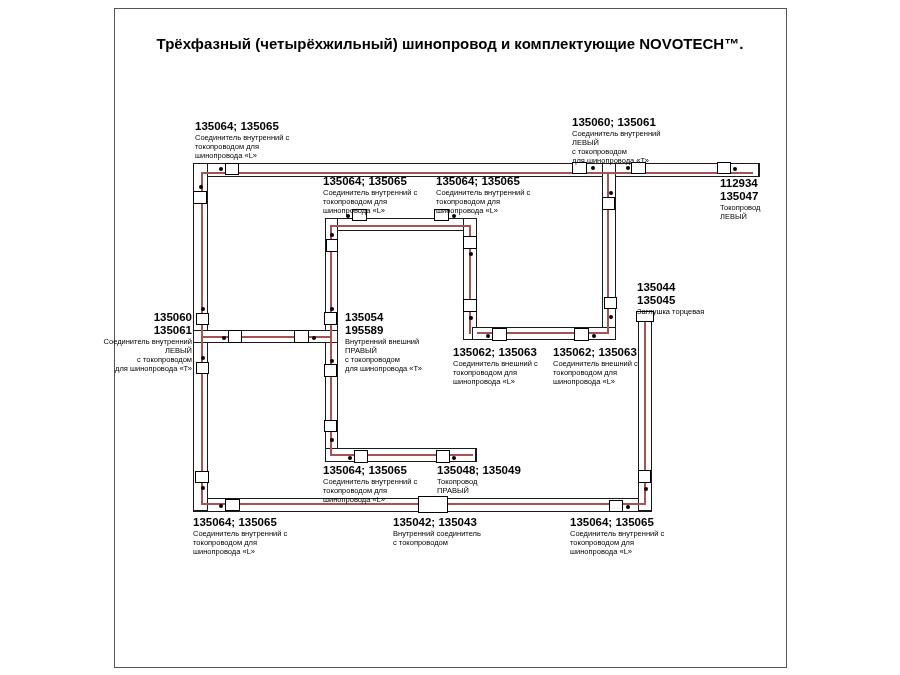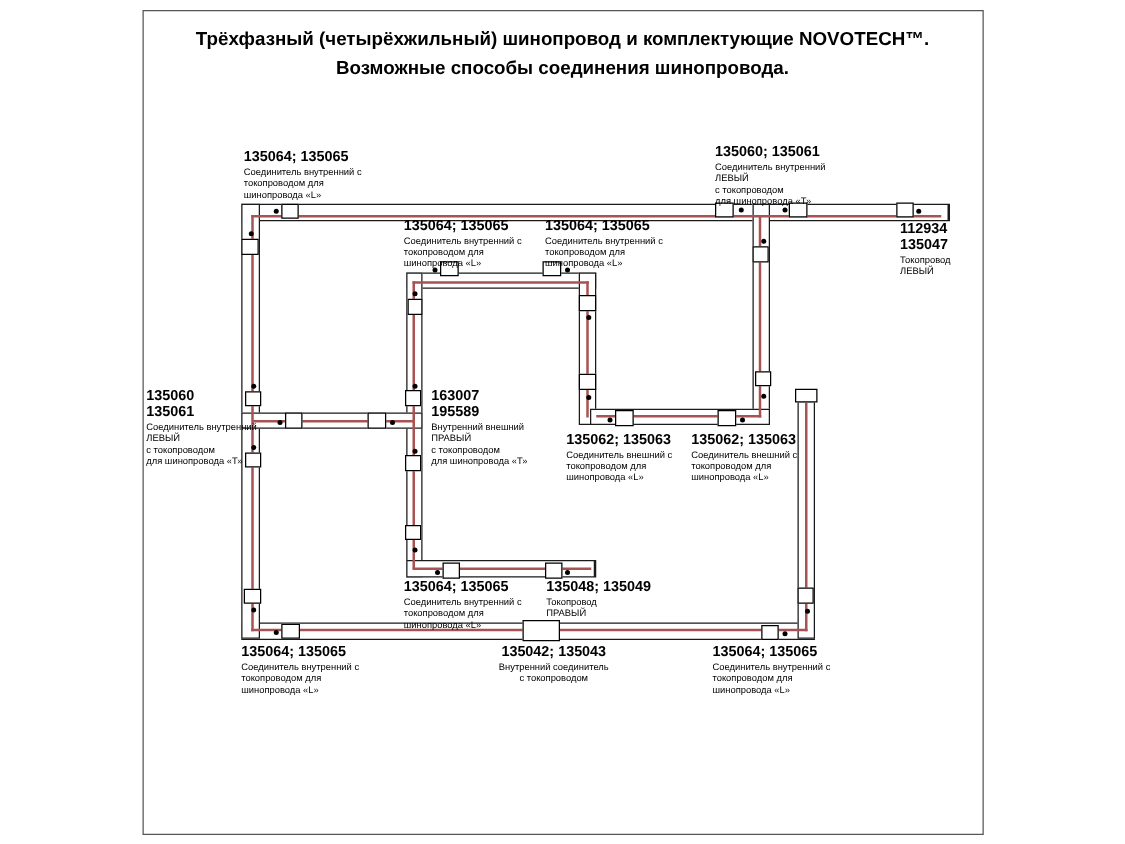--- a/index.html
+++ b/index.html
@@ -1,47 +1,46 @@
 <!DOCTYPE html>
 <html><head>
 <meta charset="utf-8">
 <style>
   html,body{margin:0;padding:0;background:#fff;}
   #screen{position:relative;width:900px;height:675px;background:#fff;overflow:hidden;
           font-family:"Liberation Sans",sans-serif;color:#000;}
   #frame{position:absolute;left:114px;top:8px;width:671px;height:658px;border:1px solid #555;}
-  #title{position:absolute;left:114px;top:20px;width:672px;text-align:center;}
+  #title{position:absolute;left:114px;top:32px;width:672px;text-align:center;}
   #title .tl{font-size:15px;font-weight:bold;line-height:23px;}
   
   .t{position:absolute;background:#fff;border:1px solid #1a1a1a;box-sizing:border-box;}
   .t.endcapR{border-right-width:2px;}
   
   .c{position:absolute;background:#a85353;}
   
   .s{position:absolute;background:#fff;border:1.5px solid #000;box-sizing:border-box;}
   
   .dot{position:absolute;width:4px;height:4px;background:#000;border-radius:50%;}
   
   .lbl{position:absolute;}
-  .lbl.right{text-align:left;margin-left:20px;}
+  .lbl.right{text-align:right;}
   .code{font-size:11.5px;font-weight:bold;line-height:13px;white-space:nowrap;}
   .lbl.right .code{white-space:normal;}
   .ln{font-size:7.5px;line-height:9px;white-space:nowrap;}
   .lbl.right .ln{white-space:normal;}
   .ln.b{font-weight:normal;}
 </style>
 </head>
 <body>
 
 <div id="screen">
   <div id="frame"></div>
 
   <div id="title">
     <div class="tl">Трёхфазный (четырёхжильный) шинопровод и комплектующие NOVOTECH™.</div>
-    <div class="tl">Возможные способы соединения шинопровода.</div>
   </div>
 
   <div class="t endcapR" style="left:193px;top:163px;width:567px;height:14px;"></div>
   <div class="t" style="left:193px;top:498px;width:459px;height:14px;"></div>
   <div class="t" style="left:325px;top:218px;width:152px;height:13px;"></div>
   <div class="t" style="left:193px;top:163px;width:15px;height:348px;"></div>
   <div class="t" style="left:325px;top:218px;width:13px;height:244px;"></div>
   <div class="t" style="left:463px;top:218px;width:14px;height:122px;"></div>
   <div class="t" style="left:602px;top:163px;width:14px;height:177px;"></div>
   <div class="t" style="left:638px;top:321px;width:14px;height:190px;"></div>
@@ -148,32 +147,37 @@
     <div class="ln">шинопровода «L»</div>
   </div>
 
   <div class="lbl" style="left:436px;top:175px;width:105px;">
     <div class="code">135064; 135065</div>
     <div class="ln">Соединитель внутренний с</div>
     <div class="ln">токопроводом для</div>
     <div class="ln">шинопровода «L»</div>
   </div>
 
+  <div class="lbl" style="left:637px;top:281px;width:85px;">
+    <div class="code">135044</div>
+    <div class="code">135045</div>
+    <div class="ln">Заглушка торцевая</div>
+  </div>
 
   <div class="lbl right" style="left:97px;top:311px;width:95px;">
     <div class="code">135060</div>
     <div class="code">135061</div>
     <div class="ln">Соединитель внутренний</div>
     <div class="ln b">ЛЕВЫЙ</div>
     <div class="ln">с токопроводом</div>
     <div class="ln">для шинопровода «Т»</div>
   </div>
 
   <div class="lbl" style="left:345px;top:311px;width:95px;">
-    <div class="code">163007</div>
+    <div class="code">135054</div>
     <div class="code">195589</div>
     <div class="ln">Внутренний внешний</div>
     <div class="ln b">ПРАВЫЙ</div>
     <div class="ln">с токопроводом</div>
     <div class="ln">для шинопровода «Т»</div>
   </div>
 
   <div class="lbl" style="left:453px;top:346px;width:95px;">
     <div class="code">135062; 135063</div>
     <div class="ln">Соединитель внешний с</div>
@@ -201,21 +205,21 @@
     <div class="ln b">ПРАВЫЙ</div>
   </div>
 
   <div class="lbl" style="left:193px;top:516px;width:100px;">
     <div class="code">135064; 135065</div>
     <div class="ln">Соединитель внутренний с</div>
     <div class="ln">токопроводом для</div>
     <div class="ln">шинопровода «L»</div>
   </div>
 
-  <div class="lbl" style="left:393px;top:516px;width:100px;text-align:center;">
+  <div class="lbl" style="left:393px;top:516px;width:100px;">
     <div class="code">135042; 135043</div>
     <div class="ln">Внутренний соединитель</div>
     <div class="ln">с токопроводом</div>
   </div>
 
   <div class="lbl" style="left:570px;top:516px;width:100px;">
     <div class="code">135064; 135065</div>
     <div class="ln">Соединитель внутренний с</div>
     <div class="ln">токопроводом для</div>
     <div class="ln">шинопровода «L»</div>

